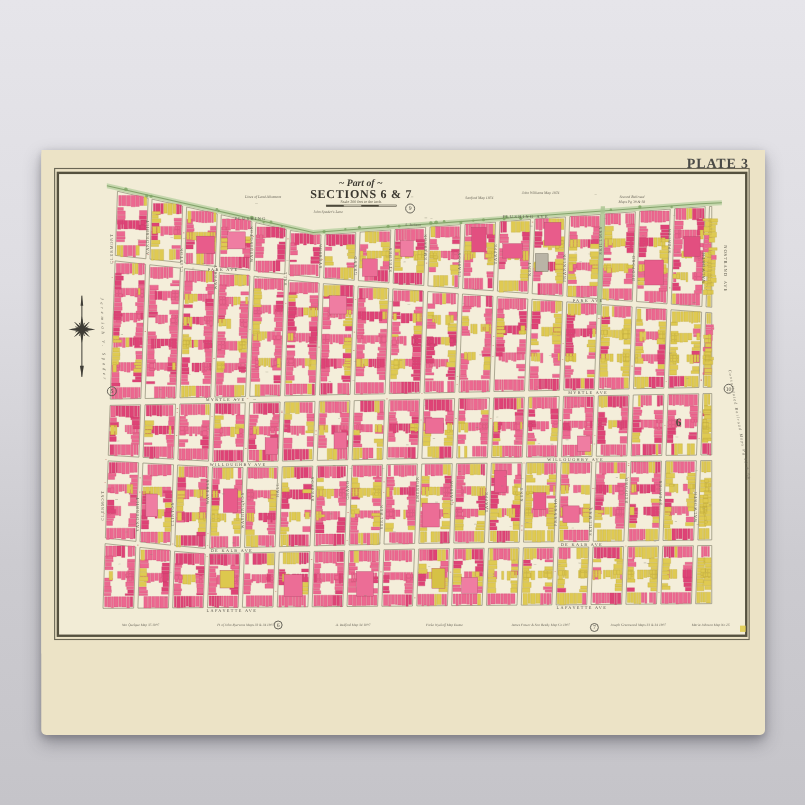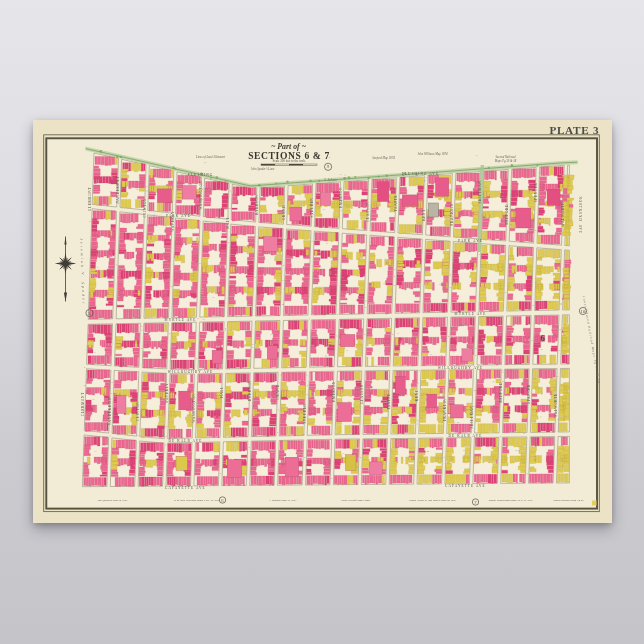--- a/index.html
+++ b/index.html
@@ -1,15 +1,15 @@
 <!DOCTYPE html>
 <html><head><meta charset="utf-8"><style>
 html,body{margin:0;padding:0;width:644px;height:644px;overflow:hidden}
 body{background:linear-gradient(180deg,#e6e5ea 0%,#dedde2 35%,#cccbd0 70%,#c5c4c9 100%);font-family:"Liberation Sans",sans-serif}
-#poster{position:absolute;left:32.5px;top:120px;width:579px;height:403px;background:#ece3c6;border-radius:4px;box-shadow:0 6px 14px rgba(45,45,55,.36),0 2px 5px rgba(45,45,55,.22)}
+#poster{position:absolute;left:32.5px;top:120px;width:579px;height:468px;background:#ece3c6;border-radius:4px;box-shadow:0 6px 14px rgba(45,45,55,.36),0 2px 5px rgba(45,45,55,.22)}
 </style></head>
 <body>
 
 <div id="poster">
 <svg width="579" height="403" viewBox="0 0 579 403">
 
 <rect x="0" y="0" width="579" height="403" fill="#ece3c6"></rect>
 <rect x="13.8" y="18.8" width="549.7" height="369.6" fill="#f2ecd6"></rect>
 
 <rect x="10.7" y="14.8" width="555.6" height="376.8" fill="none" stroke="#6a6654" stroke-width="0.9"></rect>

